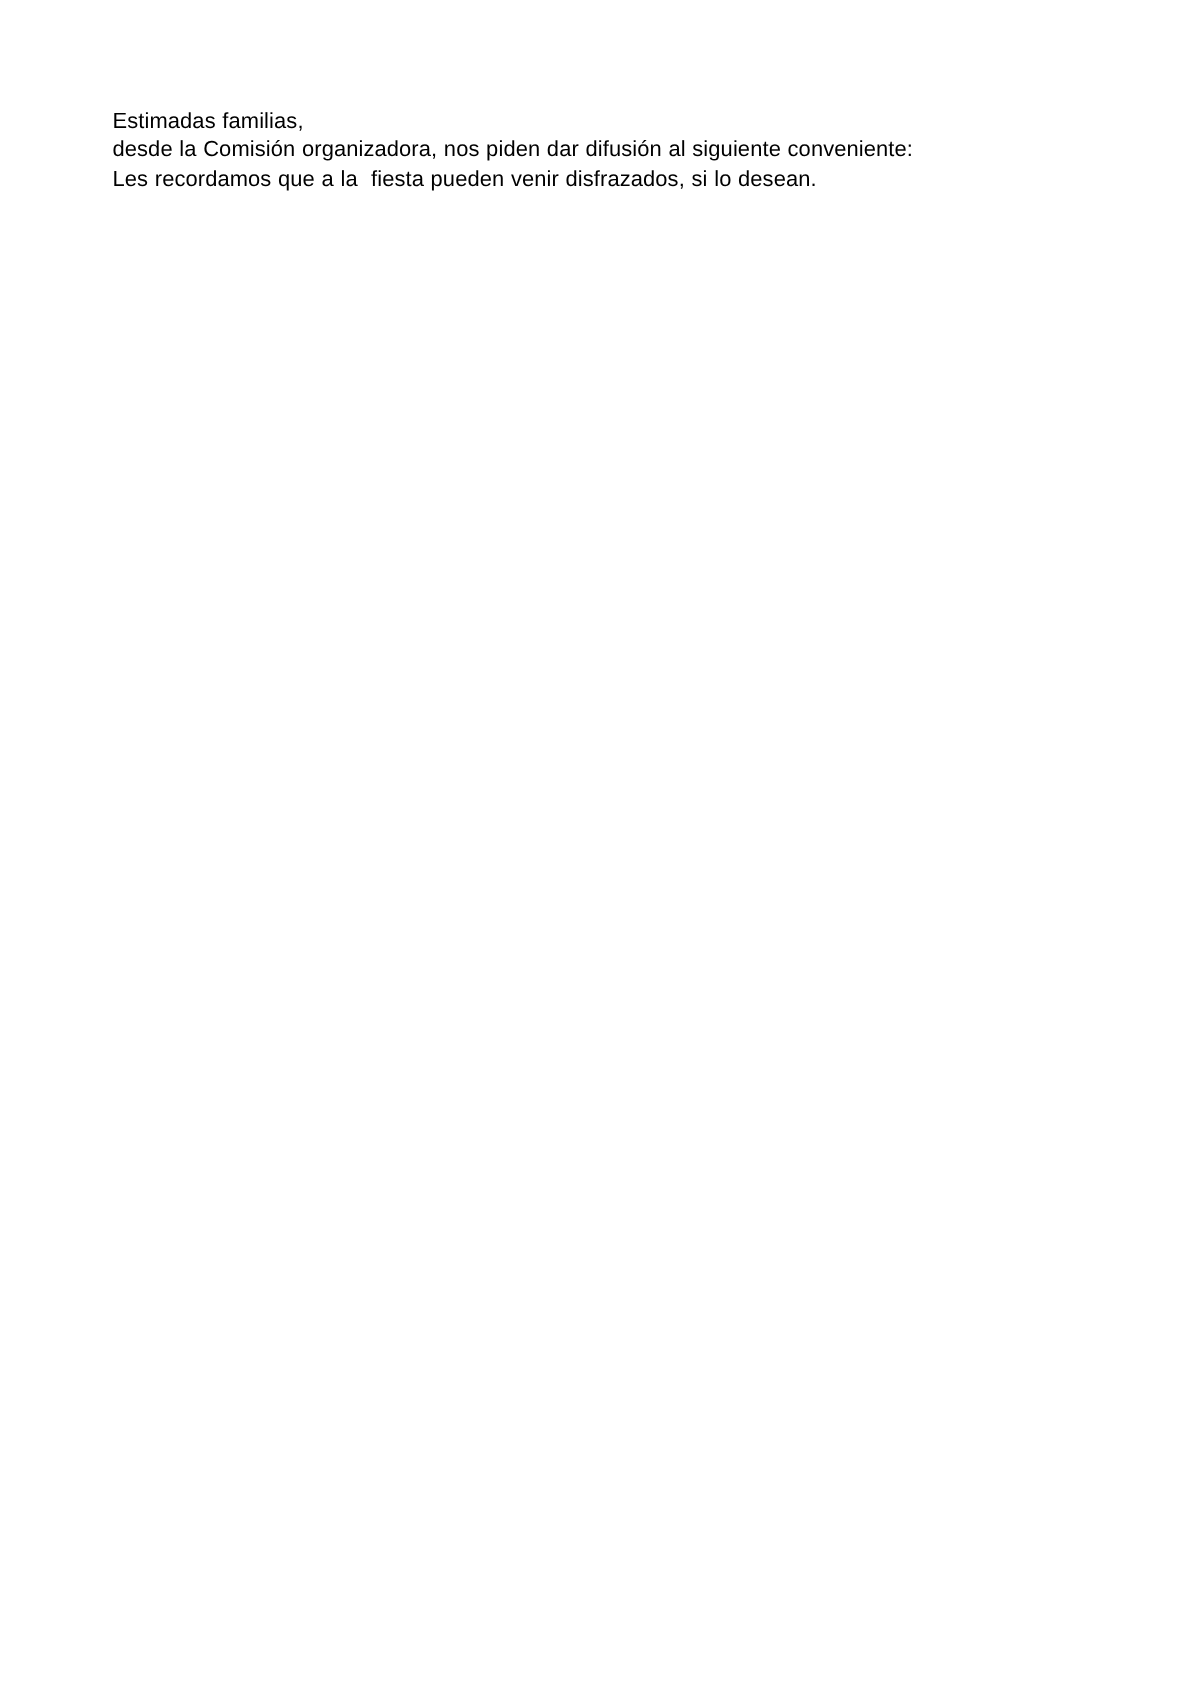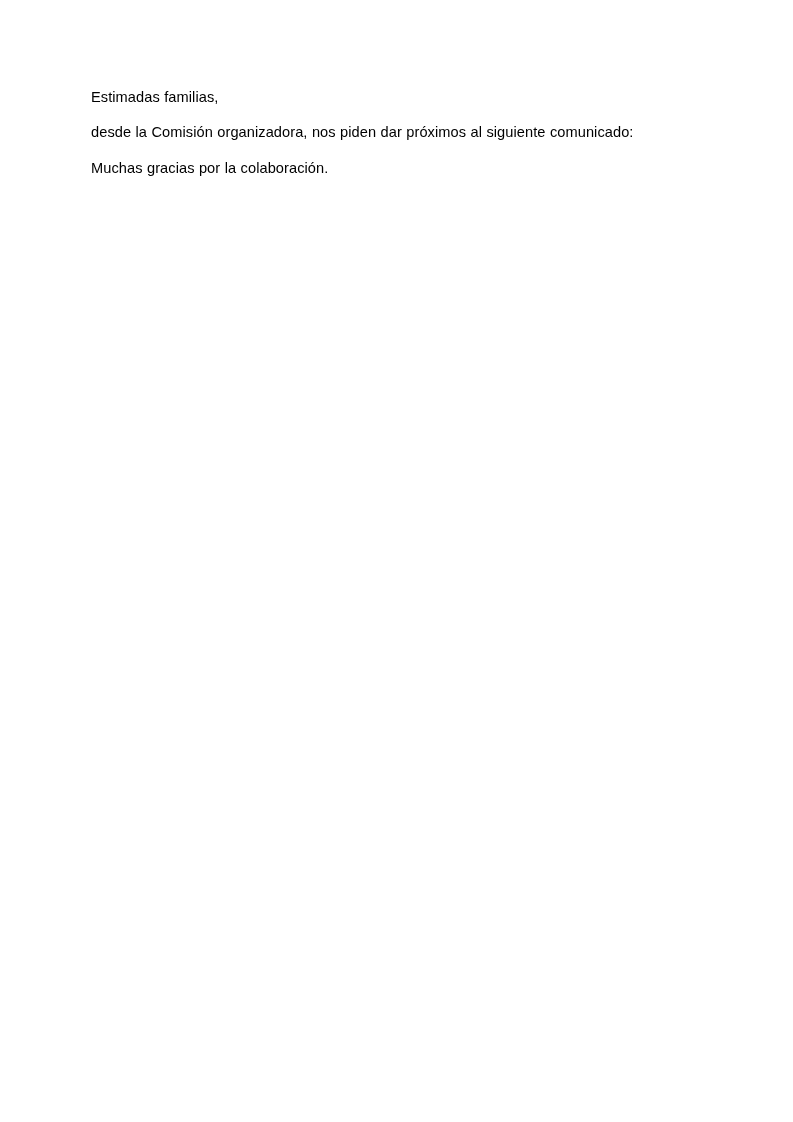--- a/index.html
+++ b/index.html
@@ -27,29 +27,29 @@
   .doc-body {
     position: absolute;
     top: 72px;
     left: 75px;
     width: 648px;
   }
   .para {
     font-size: 14.6px;
     line-height: 19.4px;
     letter-spacing: 0.005em;
-    margin: 16px;
+    margin: 0;
     padding: 0;
     text-align: left;
     word-spacing: 0.02em;
     white-space: pre-wrap;
   }
 </style>
 </head>
 <body>
 
 <div class="page">
   <div class="doc-body">
     <p class="para">Estimadas familias,</p>
-    <p class="para">desde la Comisión organizadora, nos piden dar próximos al siguiente comunicado:</p>
-    <p class="para">Muchas gracias por la colaboración.</p>
+    <p class="para">desde la Comisión organizadora, nos piden dar difusión al siguiente conveniente:</p>
+    <p class="para">Les recordamos que a la  fiesta pueden venir disfrazados, si lo desean.</p>
   </div>
 </div>
 
 </body></html>

